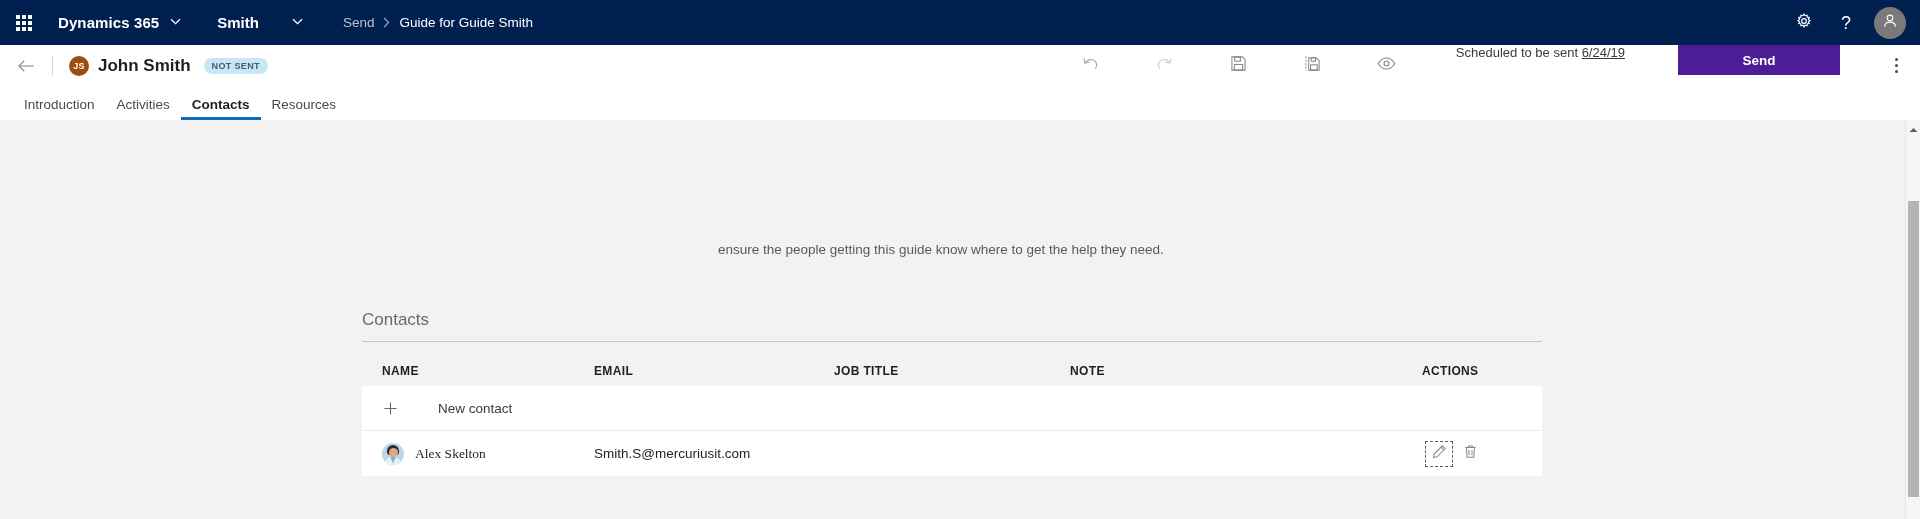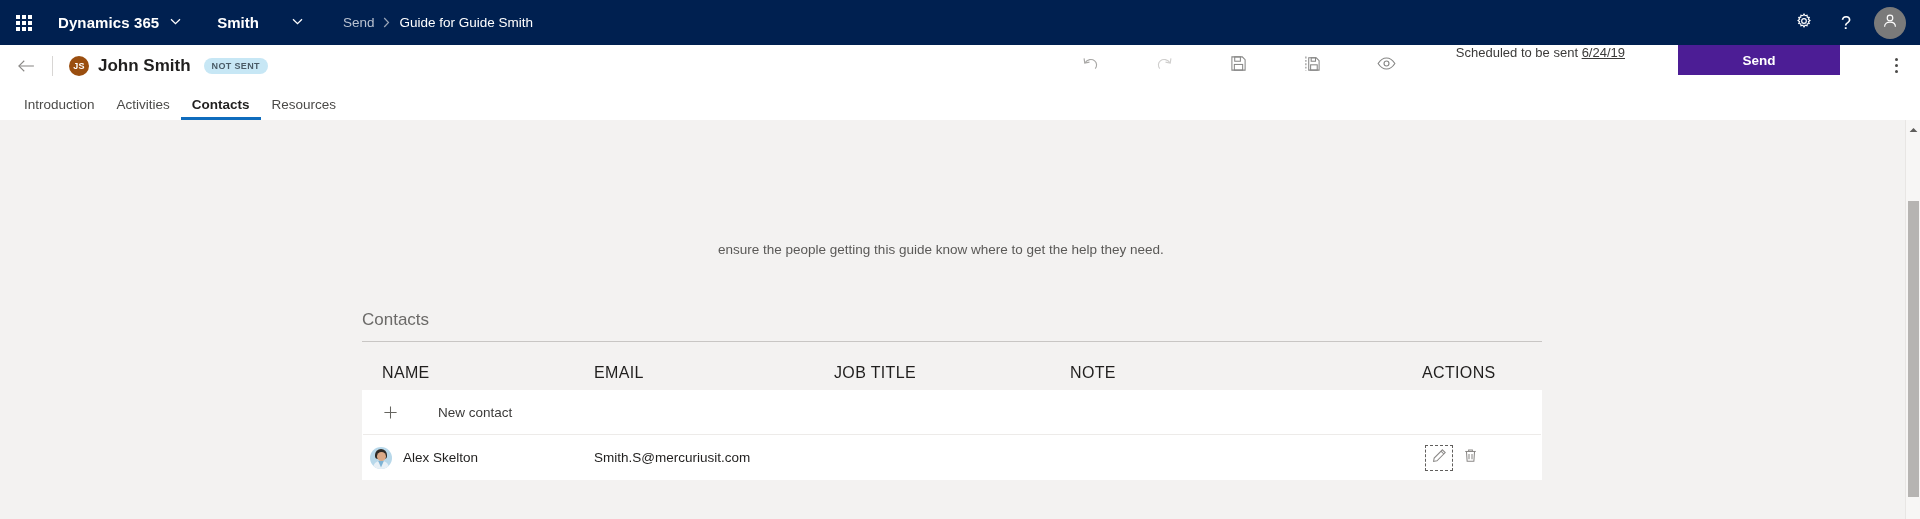--- a/index.html
+++ b/index.html
@@ -208,22 +208,22 @@
     color: #6b6a68;
     padding-bottom: 11px;
   }
   .section-rule {
     height: 1px; background: #c8c6c4; width: 100%;
   }
 
   .table-head {
     display: flex;
     padding: 22px 0 8px 0;
-    font-size: 16px;
-    font-weight: normal;
+    font-size: 12px;
+    font-weight: bold;
     letter-spacing: .35px;
     color: #201f1e;
   }
   .col-name   { width: 232px; padding-left: 20px; }
   .col-email  { width: 240px; }
   .col-job    { width: 236px; }
   .col-note   { width: 352px; }
   .col-actions{ width: 120px; }
 
   .table-body { background: #ffffff; }
@@ -238,22 +238,22 @@
   .plus-icon {
     width: 16px; height: 16px;
     margin: 0 12px 0 20px;
     color: #65645f;
     display: flex; align-items: center; justify-content: center;
   }
   .newrow-label { font-size: 13.5px; color: #3b3a39; }
 
   .cell { font-size: 13.5px; color: #201f1e; }
   .cell-name {
-    width: 232px; padding-left: 8px;
-    display: flex; align-items: center; gap: 11px;
+    width: 232px; padding-left: 20px;
+    display: flex; align-items: center; gap: 11px; font-family: Liberation Serif, serif;
   }
   .photo {
     width: 22px; height: 22px; border-radius: 50%;
     background: #b8d8ea;
     position: relative; overflow: hidden; flex: none;
   }
   .photo .hair {
     position: absolute; left: 5px; top: 2px;
     width: 12px; height: 10px; border-radius: 6px 6px 3px 3px;
     background: #2e2a26;

